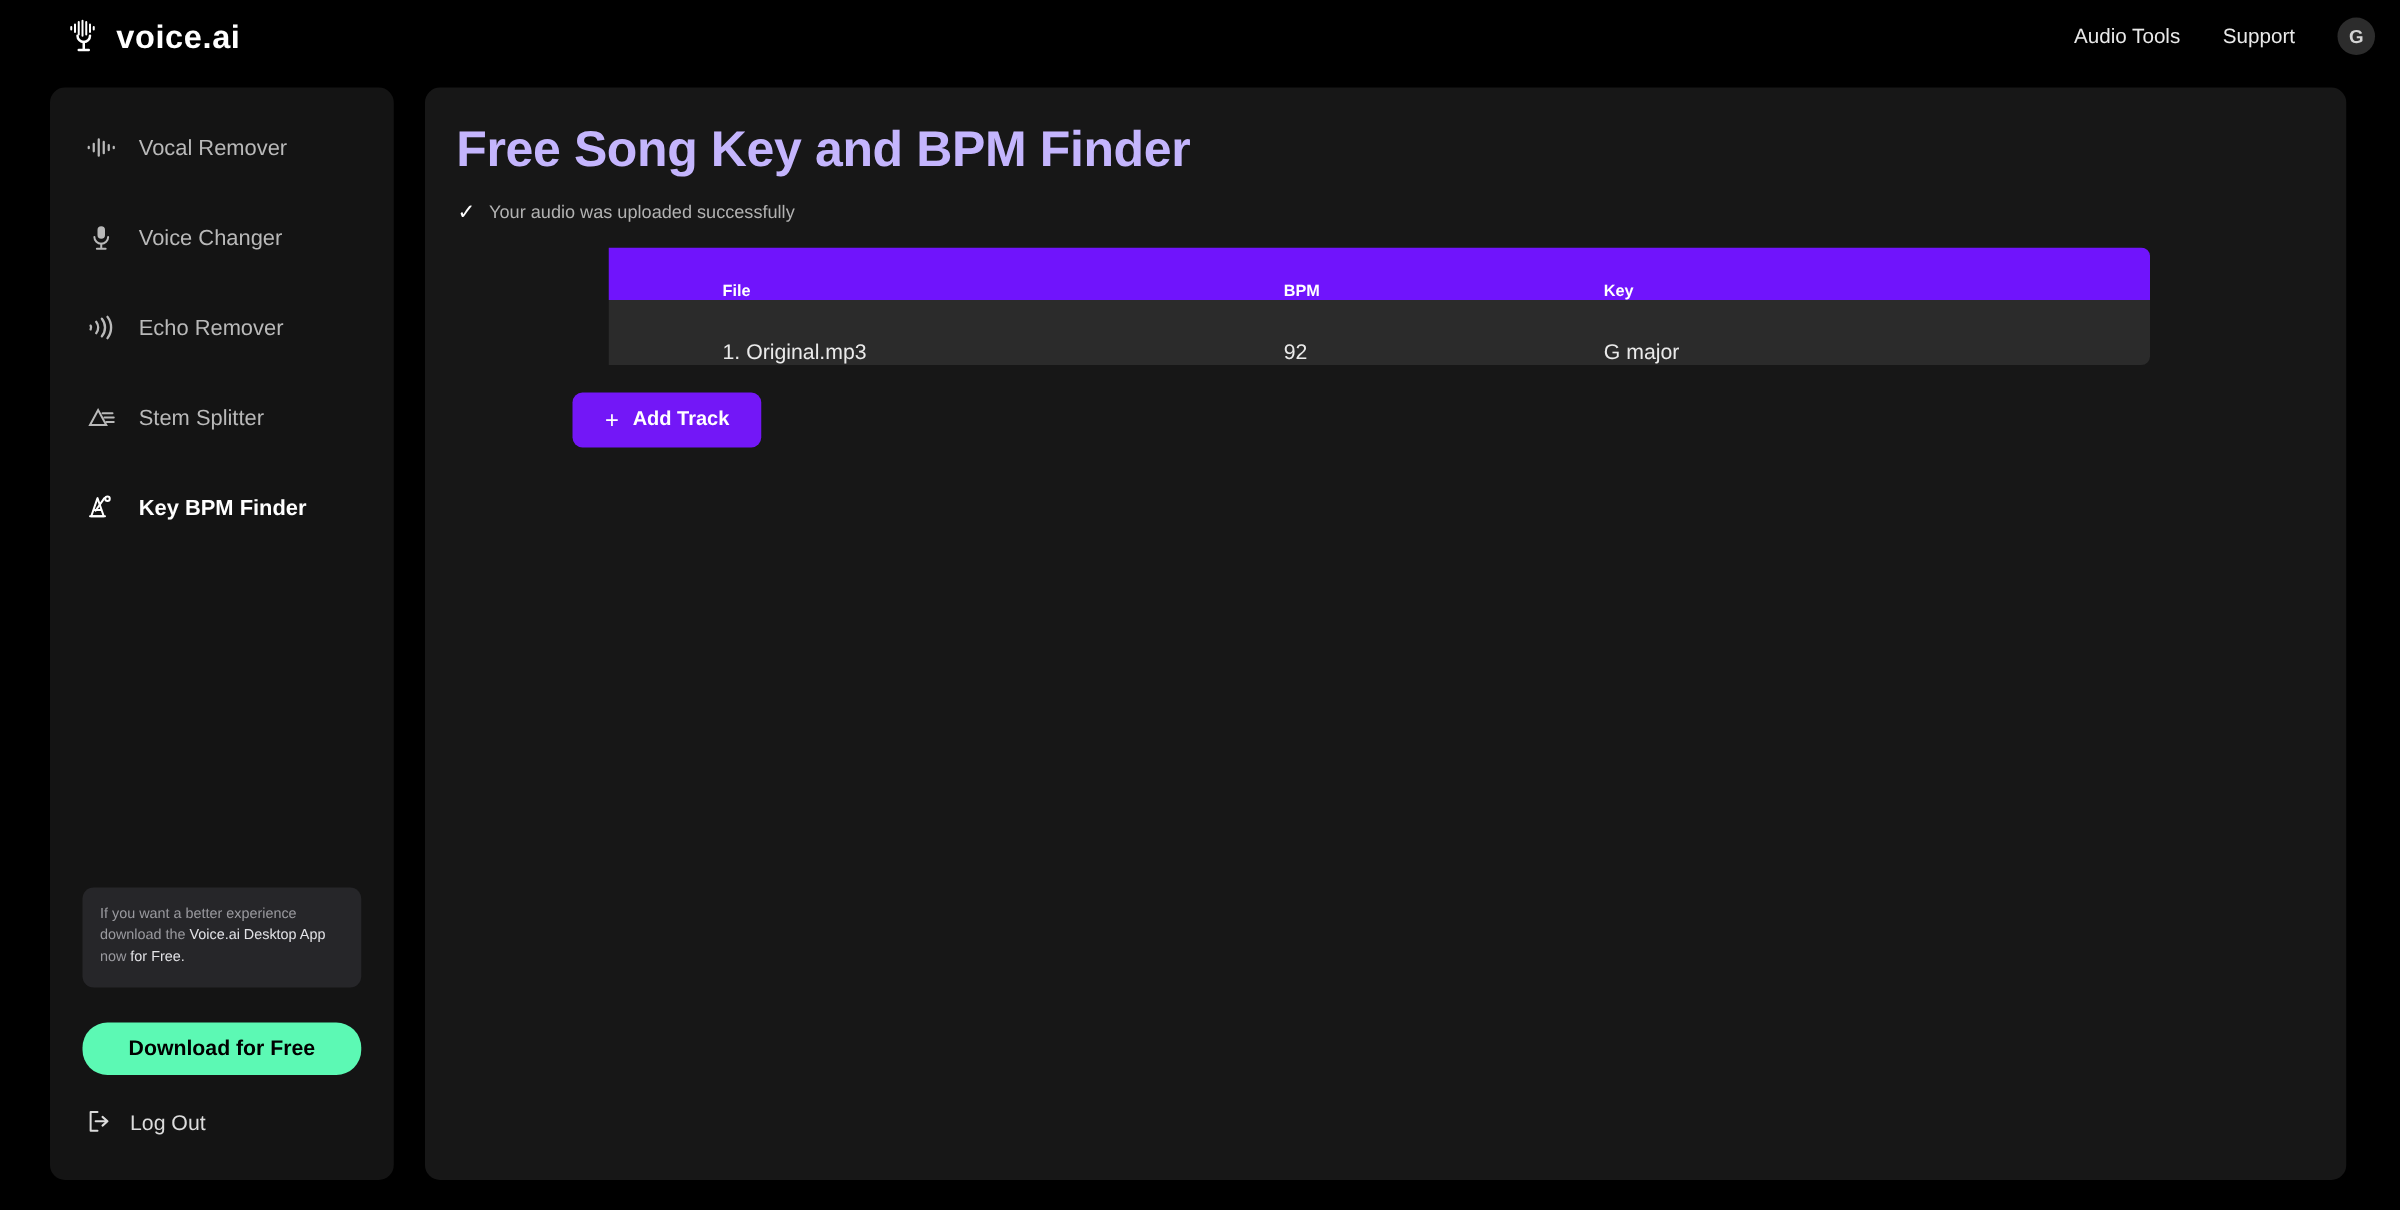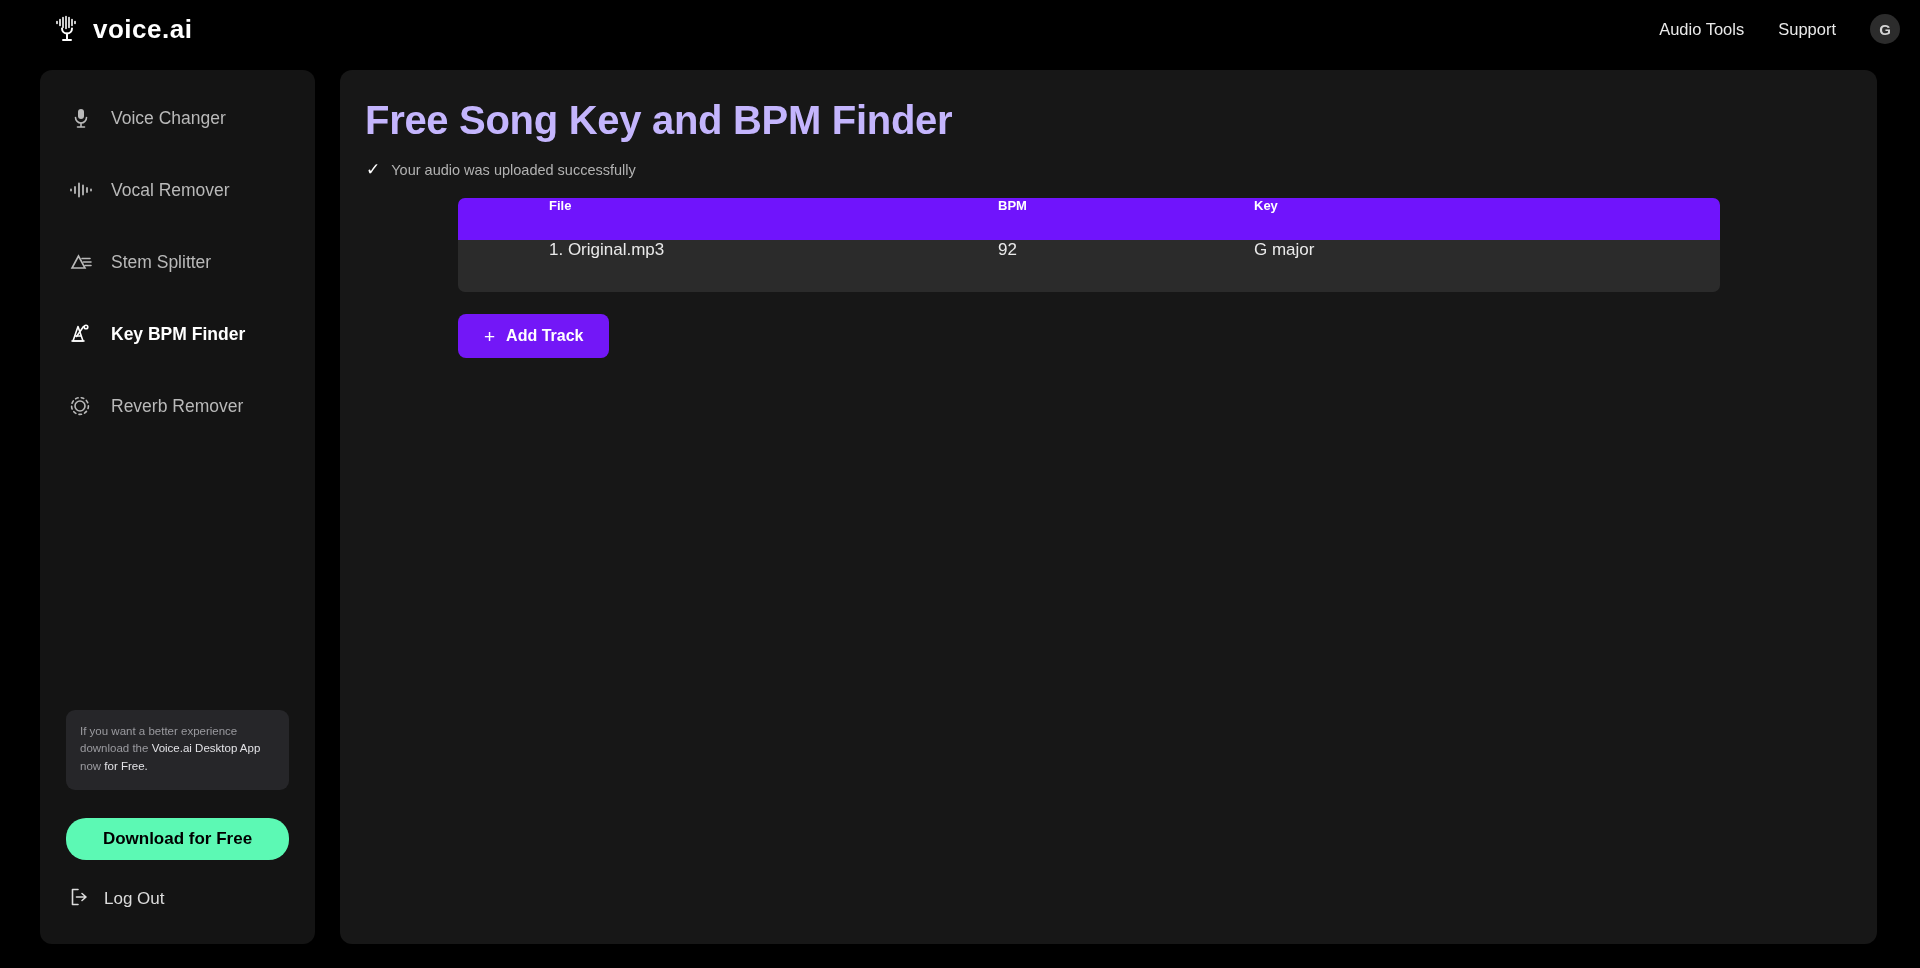--- a/index.html
+++ b/index.html
@@ -113,21 +113,21 @@
     color: #b2b2b2; font-size: 14.5px;
   }
   .check { color: #ffffff; font-size: 17px; line-height: 1; }
 
   .table {
     margin: 20px 0 0 118px;
     width: 1262px;
     border-radius: 7px;
     overflow: hidden;
   }
-  .trow { display: flex; align-items: flex-start; }
+  .trow { display: flex; align-items: flex-end; margin-left: 29px; }
   .thead {
     background: #7014FC; height: 42px;
     color: #ffffff; font-size: 13px; font-weight: 700;
   }
   .tbody {
     background: #2B2B2B; height: 52px;
     color: #eaeaea; font-size: 17px;
   }
   .c-file { width: 540px; padding-left: 91px; }
   .c-bpm  { width: 256px; }
@@ -166,38 +166,49 @@
     <a class="nav-link" href="#">Support</a>
     <div class="avatar">G</div>
   </div>
 </div>
 
 <div class="sidebar">
   <div class="nav-list">
 
     <div class="nav-item">
       <span class="ico">
+        <svg width="24" height="22" viewBox="0 0 24 22" fill="none" stroke="#b9b9b9" stroke-width="1.8" stroke-linecap="round">
+          <path d="M2 10.5v1M6 8v6M10 4.5v13M14 6.5v9M18 9v4M22 10.5v1"></path>
+        </svg>
+      </span>
+      <span>Vocal Remover</span>
+    </div>
+
+    <div class="nav-item">
+      <span class="ico">
         <svg width="22" height="22" viewBox="0 0 22 22" fill="none" stroke="#b9b9b9" stroke-width="1.6" stroke-linecap="round">
           <rect x="8" y="2" width="6" height="10" rx="3" fill="#b9b9b9" stroke="none"></rect>
           <path d="M5.5 10.5a5.5 5.5 0 0 0 11 0"></path>
             <path d="M11 16v4M7.5 20h7"></path>
         </svg>
       </span>
       <span>Voice Changer</span>
     </div>
 
     <div class="nav-item">
       <span class="ico">
-        <svg width="24" height="22" viewBox="0 0 24 22" fill="none" stroke="#b9b9b9" stroke-width="1.8" stroke-linecap="round">
-          <path d="M2 10.5v1M6 8v6M10 4.5v13M14 6.5v9M18 9v4M22 10.5v1"></path>
-        </svg>
-      </span>
-      <span>Vocal Remover</span>
-    </div>
-
+        <svg width="24" height="22" viewBox="0 0 24 22" fill="none" stroke="#b9b9b9" stroke-width="1.9" stroke-linecap="round">
+          <path d="M3.5 9.5a3 3 0 0 1 0 3"></path>
+          <path d="M8 6.5a7.5 7.5 0 0 1 0 9"></path>
+          <path d="M12.5 4a11 11 0 0 1 0 14"></path>
+          <path d="M17 2.5a14 14 0 0 1 0 17"></path>
+        </svg>
+      </span>
+      <span>Echo Remover</span>
+    </div>
 
     <div class="nav-item">
       <span class="ico">
         <svg width="24" height="22" viewBox="0 0 24 22" fill="none" stroke="#b9b9b9" stroke-width="1.6" stroke-linecap="round">
           <path d="M9.5 5 3 17h13z"></path>
           <path d="M13 7.5h8M14.5 11h7.5M16 14.5h6"></path>
         </svg>
       </span>
       <span>Stem Splitter</span>
     </div>
@@ -208,31 +219,20 @@
           <path d="M9 3.5 4 18h10z"></path>
           <path d="M3 18h12"></path>
           <path d="M6.5 13h5"></path>
           <path d="M14.5 3.5 7.5 13.5"></path>
           <circle cx="17" cy="4" r="1.8"></circle>
         </svg>
       </span>
       <span>Key BPM Finder</span>
     </div>
 
-    <div class="nav-item">
-      <span class="ico">
-        <svg width="24" height="22" viewBox="0 0 24 22" fill="none" stroke="#b9b9b9" stroke-width="1.6" stroke-linecap="round">
-          <circle cx="11" cy="11" r="5"></circle>
-          <g stroke-dasharray="2.6 3.2">
-              <circle cx="11" cy="11" r="8.4"></circle>
-            </g>
-        </svg>
-      </span>
-      <span>Reverb Remover</span>
-    </div>
 
   </div>
 
   <div class="side-spacer"></div>
 
   <div class="promo">
     <div>If you want a better experience</div>
     <div><span>download the </span><b>Voice.ai Desktop App</b></div>
     <div><span>now </span><b>for Free.</b></div>
   </div>

